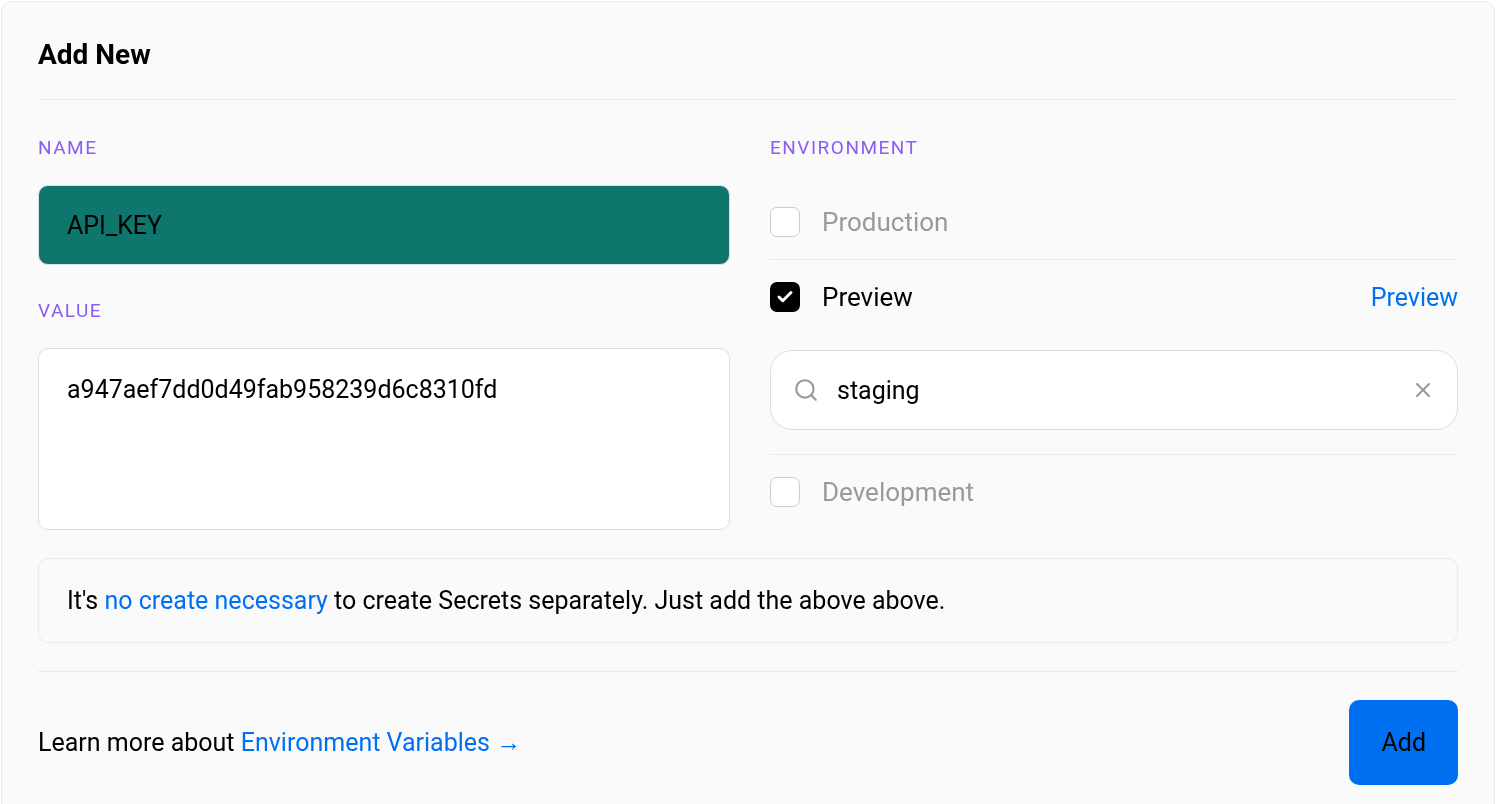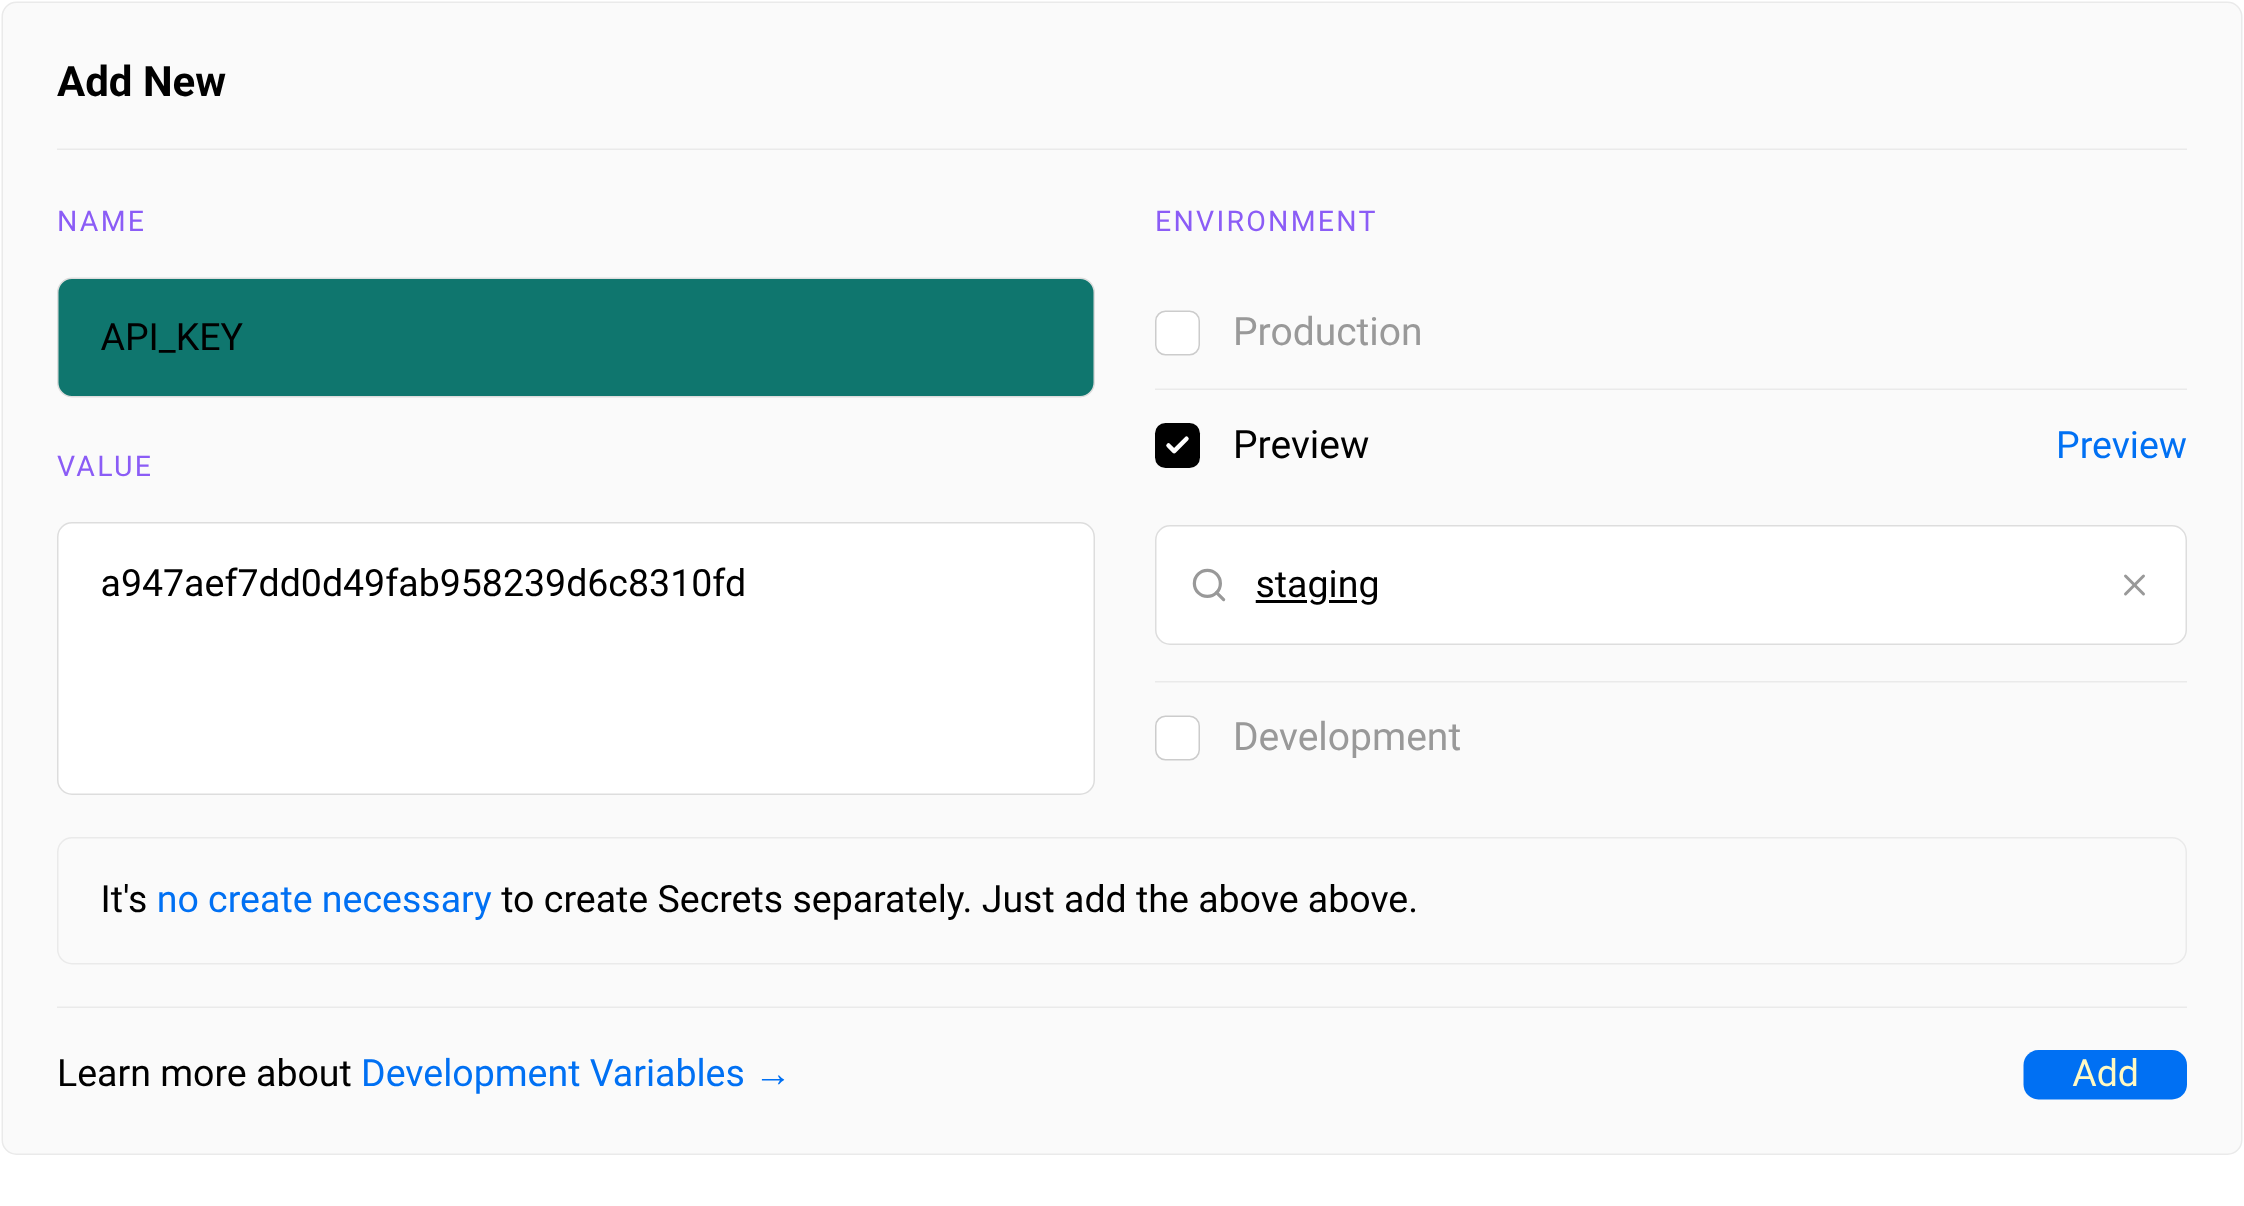--- a/index.html
+++ b/index.html
@@ -121,25 +121,24 @@
     }
     .filter-wrap {
       padding: 16px 0 24px 0;
     }
     .filter-box {
       display: flex;
       align-items: center;
       width: 100%;
       height: 80px;
       border: 1px solid #ddd;
-      border-radius: 10px;
+      border-radius: 22px;
       background: #fff;
       padding: 12px 22px;
       gap: 18px;
-      text-decoration: underline;
     }
     .filter-box input {
       flex: 1;
       border: none;
       outline: none;
       font-size: 25px;
       color: #000;
       background: transparent;
       font-family: inherit;
     }
@@ -164,24 +163,24 @@
     }
     .footer-text {
       font-size: 25px;
       color: #000;
     }
     .footer-text .link {
       color: #0070f3;
     }
     .add-btn {
       background: #0070f3;
-      color: #fef9c3;
+      color: #000000;
       border: none;
       border-radius: 10px;
-      padding: 2px 32px;
+      padding: 28px 32px;
       font-size: 25px;
       font-weight: 400;
       cursor: pointer;
       font-family: inherit;
     }
     .icon-svg { display:block; }
   </style>
 </head>
 <body>
 
@@ -243,17 +242,17 @@
   </div>
 
   <div class="info-box">
     <span>It's </span><span class="link">no create necessary</span><span> to create Secrets separately. Just add the above above.</span>
   </div>
 
   <hr class="divider" style="margin-top:28px">
 
   <div class="footer">
     <div class="footer-text">
-      <span>Learn more about </span><span class="link"><span>Development Variables</span><span> →</span></span>
+      <span>Learn more about </span><span class="link"><span>Environment Variables</span><span> →</span></span>
     </div>
     <button class="add-btn">Add</button>
   </div>
 </div>
 
 </body></html>

